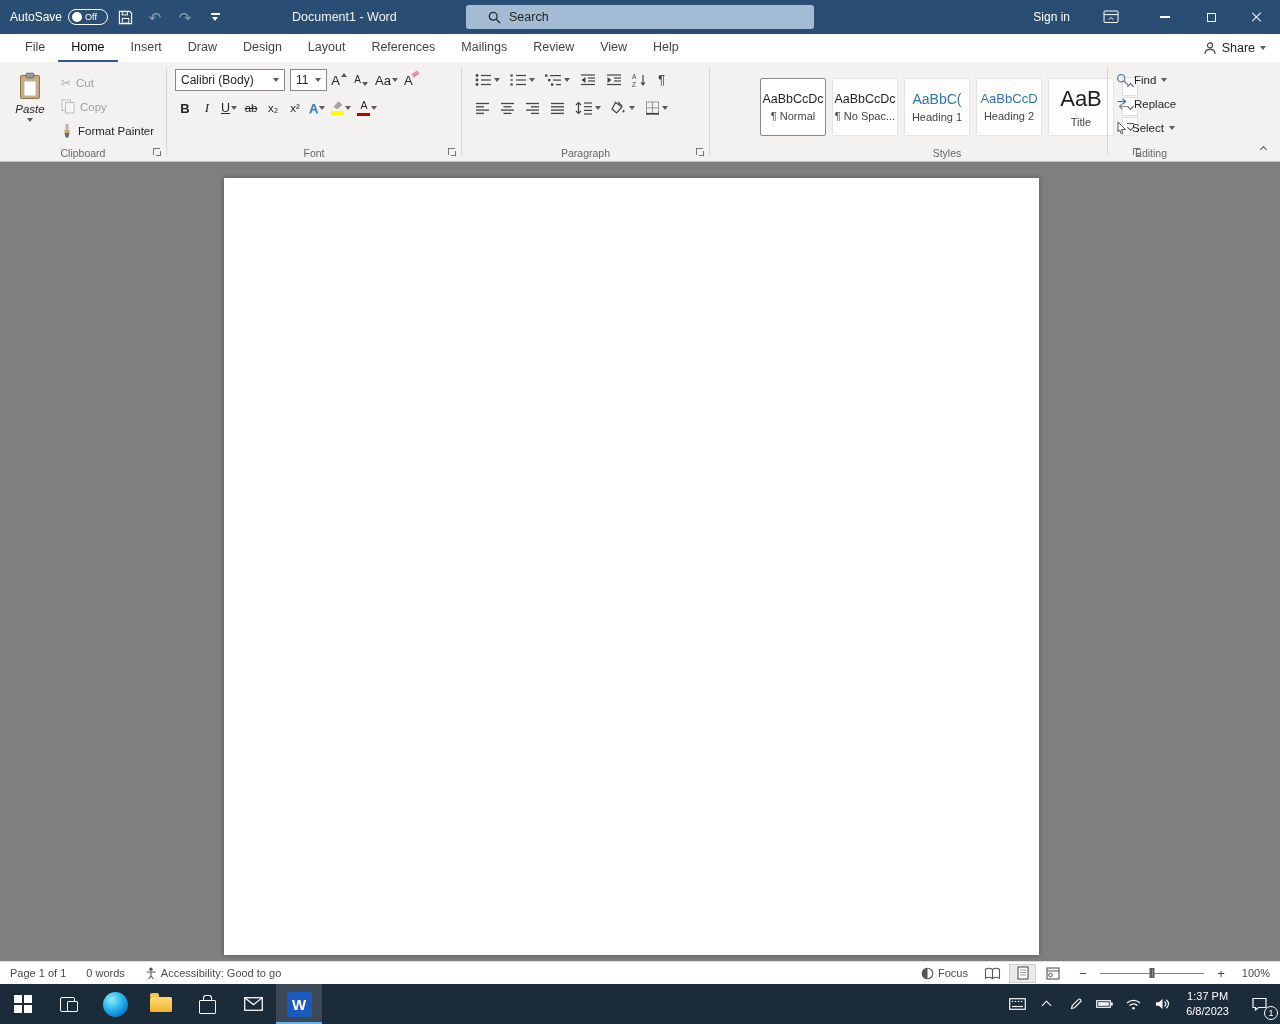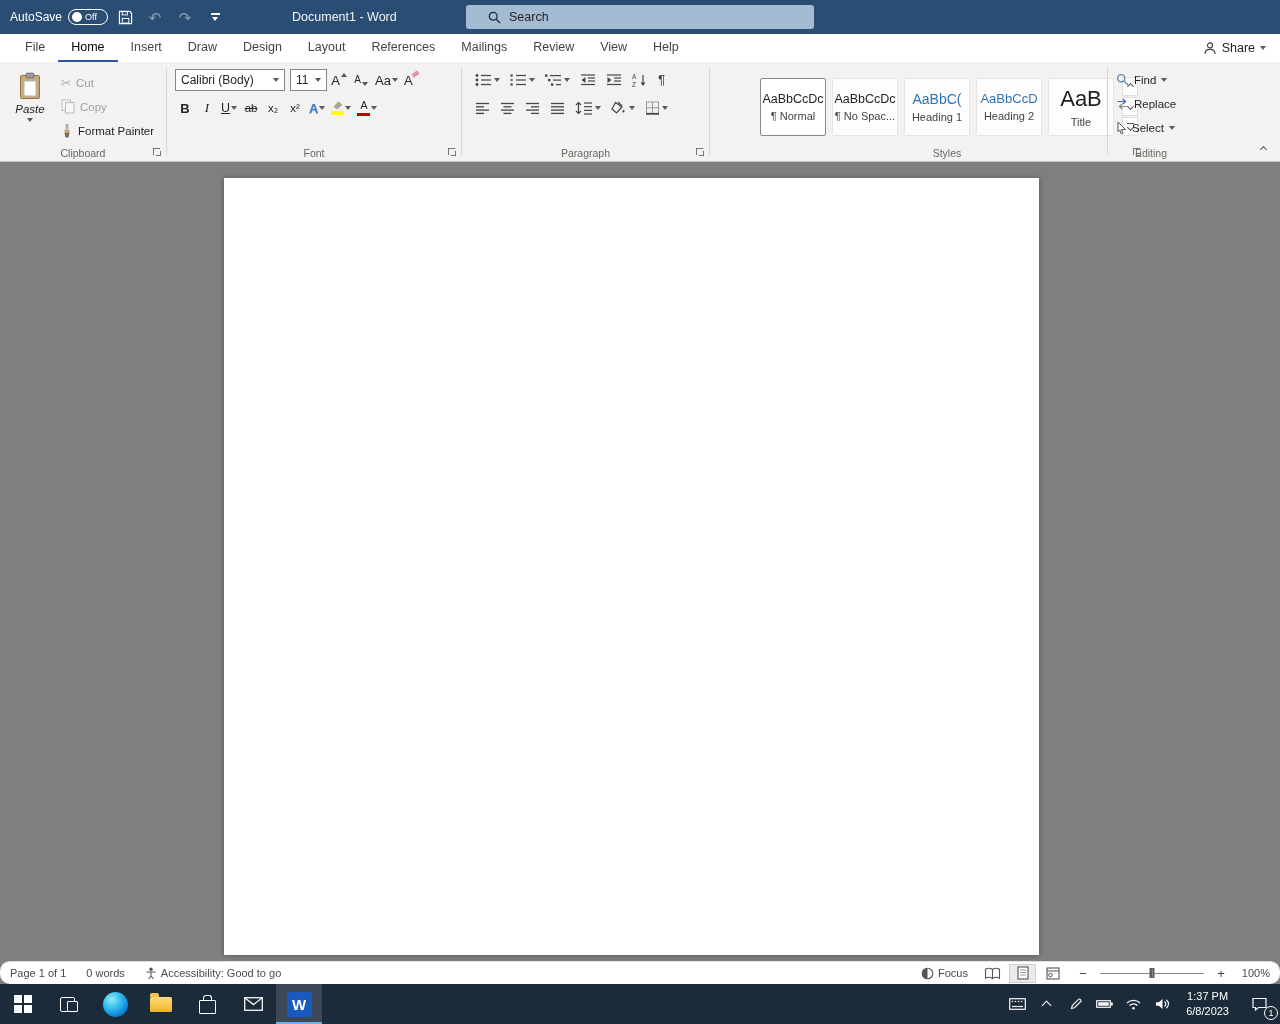--- a/index.html
+++ b/index.html
@@ -102,21 +102,21 @@
 .morebar{width:7px;height:1.4px;background:#555;display:block;}
 .g-edit{left:1108px;width:86px;padding:8px 0 18px 8px;display:flex;flex-direction:column;gap:5px;}
 .ebtn{display:flex;align-items:center;gap:5px;font-size:11.5px;height:19px;color:#252423;}
 .ribbon-collapse{position:absolute;right:9px;bottom:6px;width:16px;height:12px;display:flex;align-items:center;justify-content:center;}
 
 
 .docarea{flex:1 1 auto;background:#7f7f7f;position:relative;overflow:hidden;}
 .page{position:absolute;left:224px;top:16px;width:815px;bottom:6px;background:#fff;box-shadow:0 0 5px rgba(0,0,0,.35);}
 
 
-.statusbar{flex:0 0 23px;background:#fff;border-top:1px solid #e1dfdd;display:flex;align-items:center;font-size:11px;color:#4a4a4a;padding:0 10px;border-radius:10px;}
+.statusbar{flex:0 0 23px;background:#fff;border-top:1px solid #e1dfdd;display:flex;align-items:center;font-size:11px;color:#4a4a4a;padding:0 10px;}
 .sb-item{margin-right:20px;display:flex;align-items:center;gap:4px;white-space:nowrap;}
 .sb-right{margin-left:auto;display:flex;align-items:center;gap:11px;}
 .viewbtns{display:flex;align-items:center;gap:3px;}
 .viewbtn{width:27px;height:19px;display:flex;align-items:center;justify-content:center;border:1px solid transparent;}
 .viewbtn.active{background:#eaeaea;border-color:#d0cecc;}
 .zoom-track{position:relative;width:104px;height:14px;display:block;}
 .zoom-track::before{content:"";position:absolute;left:0;right:0;top:6.5px;height:1px;background:#8a8886;}
 .zoom-track::after{content:"";position:absolute;left:50%;top:3px;width:1px;height:8px;background:#8a8886;}
 .zoom-thumb{position:absolute;left:50%;top:2px;width:5px;height:10px;background:#5f5d5b;transform:translateX(-50%);display:block;}
 .zbtn{font-size:13px;width:12px;text-align:center;color:#444;line-height:1;}
@@ -182,20 +182,39 @@
         </span>
     </button>
     <div class="doc-title">Document1 - Word</div>
     <div class="tb-search">
       <svg width="13" height="13" viewBox="0 0 14 14">
           <circle cx="5.6" cy="5.6" r="4.2" fill="none" stroke="#1f2a36" stroke-width="1.4"></circle>
           <line x1="8.8" y1="8.8" x2="13" y2="13" stroke="#1f2a36" stroke-width="1.4"></line>
         </svg>
       <span>Search</span>
     </div>
+    <div class="tb-right">
+      <button class="signin">Sign in</button>
+      <button class="rdo">
+        <svg width="16" height="14" viewBox="0 0 16 14">
+            <rect x="1" y="1" width="14" height="11.5" rx="1" fill="none" stroke="#fff"></rect>
+            <line x1="1" y1="4.6" x2="15" y2="4.6" stroke="#fff"></line>
+            <path d="M5.8 9.6l2.2-2.2 2.2 2.2" fill="none" stroke="#fff"></path>
+          </svg>
+      </button>
+      <button class="winbtn">
+          <span class="min-glyph"></span>
+        </button>
+      <button class="winbtn">
+          <span class="max-glyph"></span>
+        </button>
+      <button class="winbtn">
+          <span class="close-glyph"></span>
+        </button>
+    </div>
   </div>
 
   <div class="tabrow">
     <span class="tab">File</span>
     <span class="tab active">Home</span>
     <span class="tab">Insert</span>
     <span class="tab">Draw</span>
     <span class="tab">Design</span>
     <span class="tab">Layout</span>
     <span class="tab">References</span>

